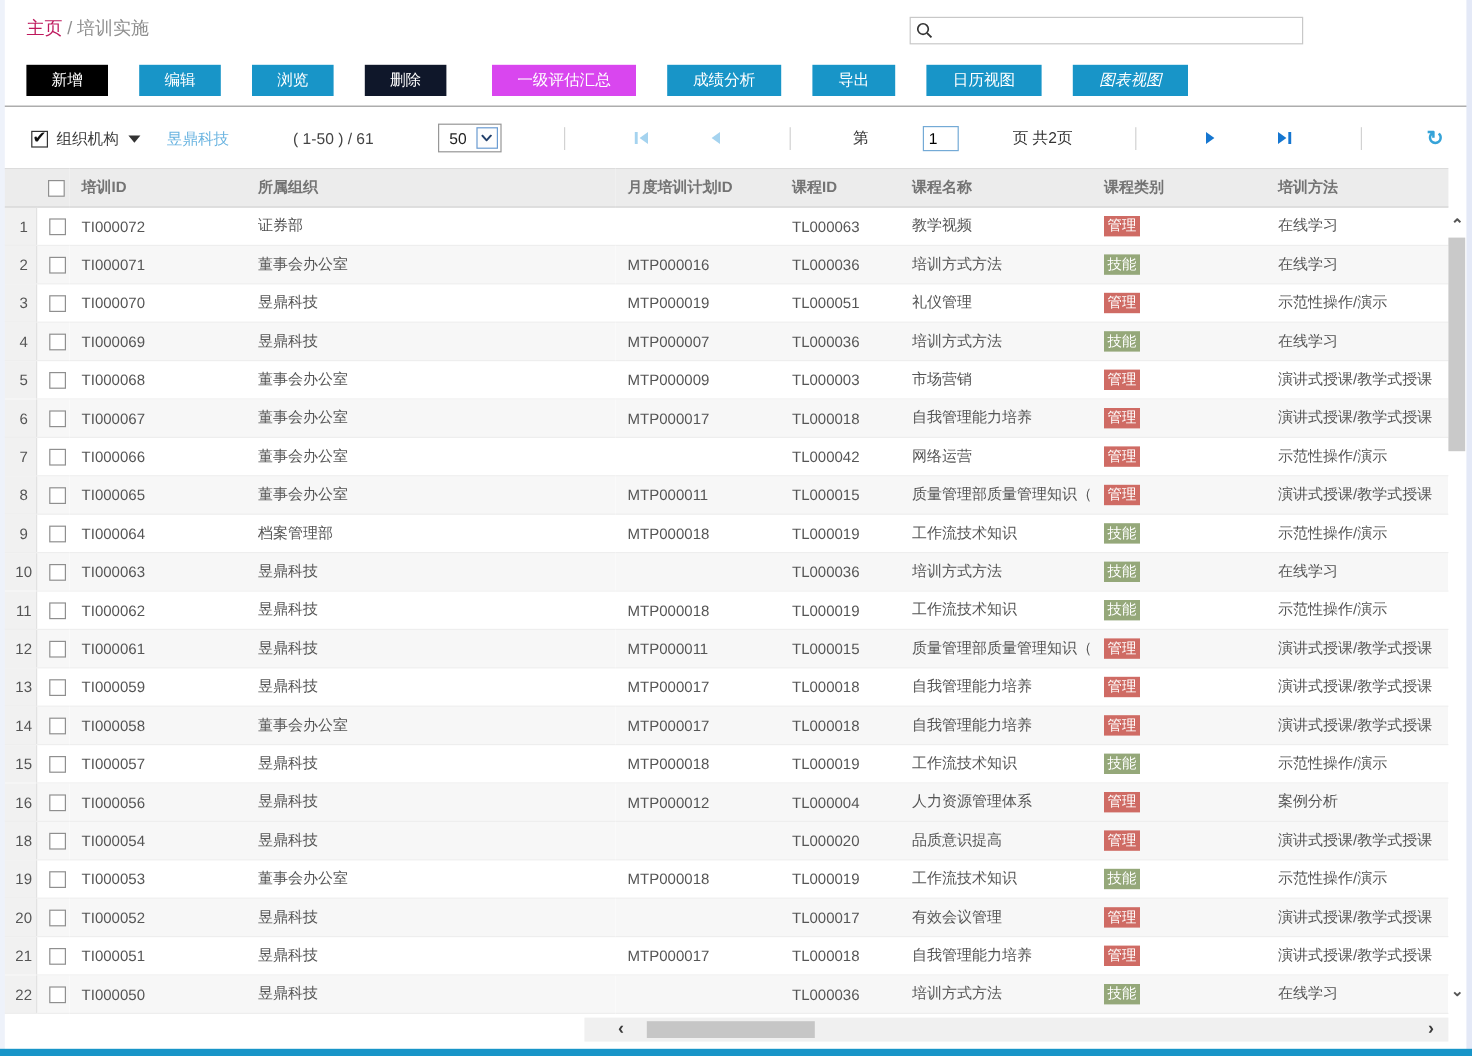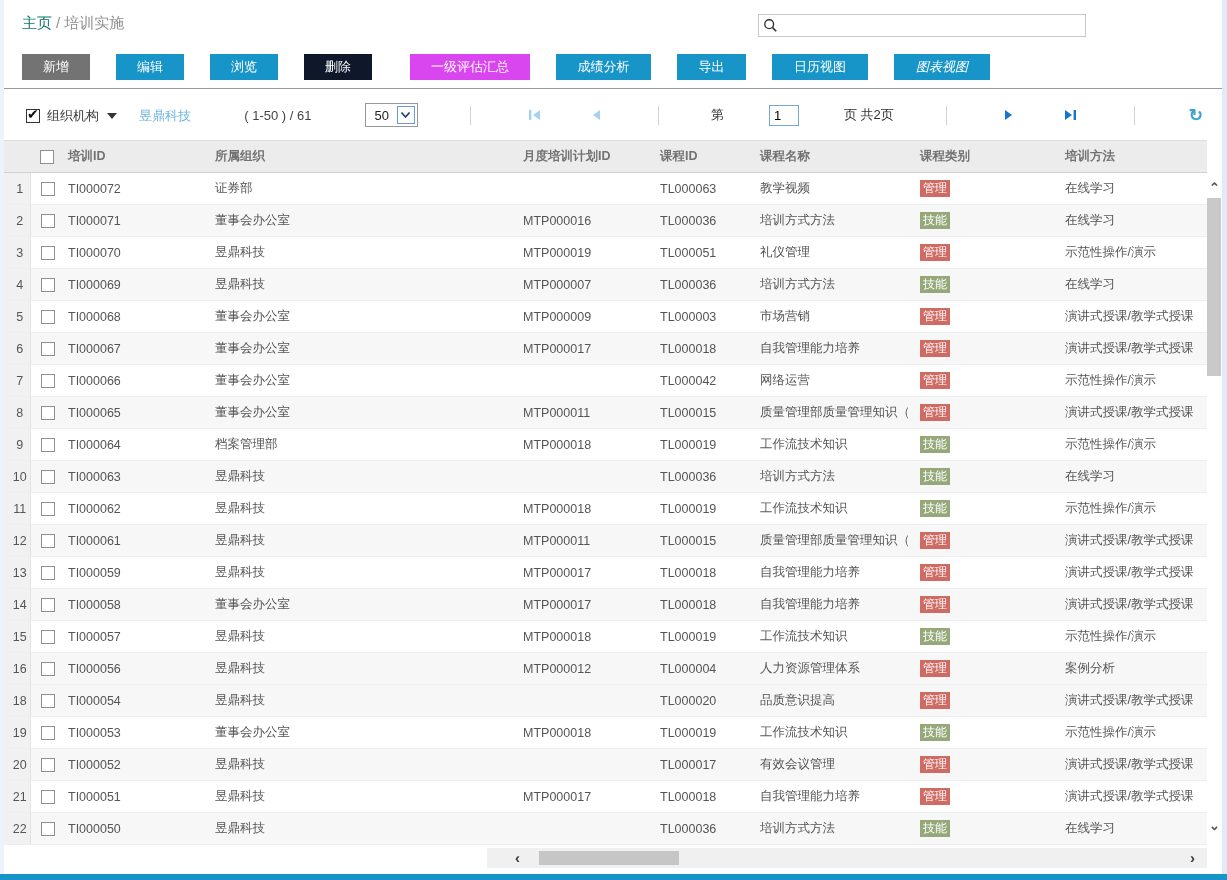--- a/index.html
+++ b/index.html
@@ -6,21 +6,21 @@
   html,body { width:1227px; height:880px; background:#fff; font-family:"Liberation Sans", sans-serif; overflow:hidden; }
   .page { position:relative; width:1227px; height:880px; background:#fff; overflow:hidden; }
 
   
   .left-edge  { position:absolute; left:0; top:0; width:4px; height:880px; background:#eef2fa; z-index:30; }
   .right-edge { position:absolute; right:0; top:0; width:5px; height:880px; background:#e4e9f7; z-index:30; }
   .bottom-bar { position:absolute; left:0; bottom:0; width:1227px; height:6px; background:#1895c8; z-index:40; }
 
   
   .breadcrumb { position:absolute; left:22px; top:14px; font-size:15px; color:#8f8f8f; }
-  .breadcrumb .home { color:#0f766e; cursor:pointer; }
+  .breadcrumb .home { color:#be185d; cursor:pointer; }
   .breadcrumb .sep { color:#8f8f8f; padding:0 4px; }
 
   
   .search-box { position:absolute; left:758px; top:14px; width:328px; height:23px; border:1px solid #c8c8c8; background:#fff; display:flex; align-items:center; padding-left:4px; }
   .search-box svg { flex:0 0 auto; }
   .search-box input { border:none; outline:none; flex:1; height:19px; font-size:13px; padding-left:4px; background:transparent; }
 
   
   .toolbar { position:absolute; left:22px; top:54px; display:flex; gap:26px; }
   .tbtn { border:none; background:#1895c8; color:#fff; font-size:13px; height:26px; cursor:pointer;
@@ -81,21 +81,21 @@
 
   <div class="search-box">
     <svg width="15" height="15" viewBox="0 0 15 15">
       <circle cx="6.2" cy="6.2" r="4.4" fill="none" stroke="#333" stroke-width="1.4"></circle>
       <line x1="9.6" y1="9.6" x2="13.2" y2="13.2" stroke="#333" stroke-width="1.6"></line>
     </svg>
     <input type="text" value="" style="">
   </div>
 
   <div class="toolbar">
-      <button class="tbtn" style="background: #737373;">新增</button>
+      <button class="tbtn" style="background: #000000;">新增</button>
       <button class="tbtn" style="background: rgb(24, 149, 200);">编辑</button>
       <button class="tbtn" style="background: rgb(24, 149, 200);">浏览</button>
       <button class="tbtn" style="background: #0f172a;">删除</button>
       <button class="tbtn" style="background: #d946ef; margin-left: 12px;">一级评估汇总</button>
       <button class="tbtn" style="background: rgb(24, 149, 200);">成绩分析</button>
       <button class="tbtn" style="background: rgb(24, 149, 200);">导出</button>
       <button class="tbtn" style="background: rgb(24, 149, 200);">日历视图</button>
       <button class="tbtn" style="background: rgb(24, 149, 200); font-style: italic;">图表视图</button>
     </div>
   <div class="toolbar-rule"></div>

